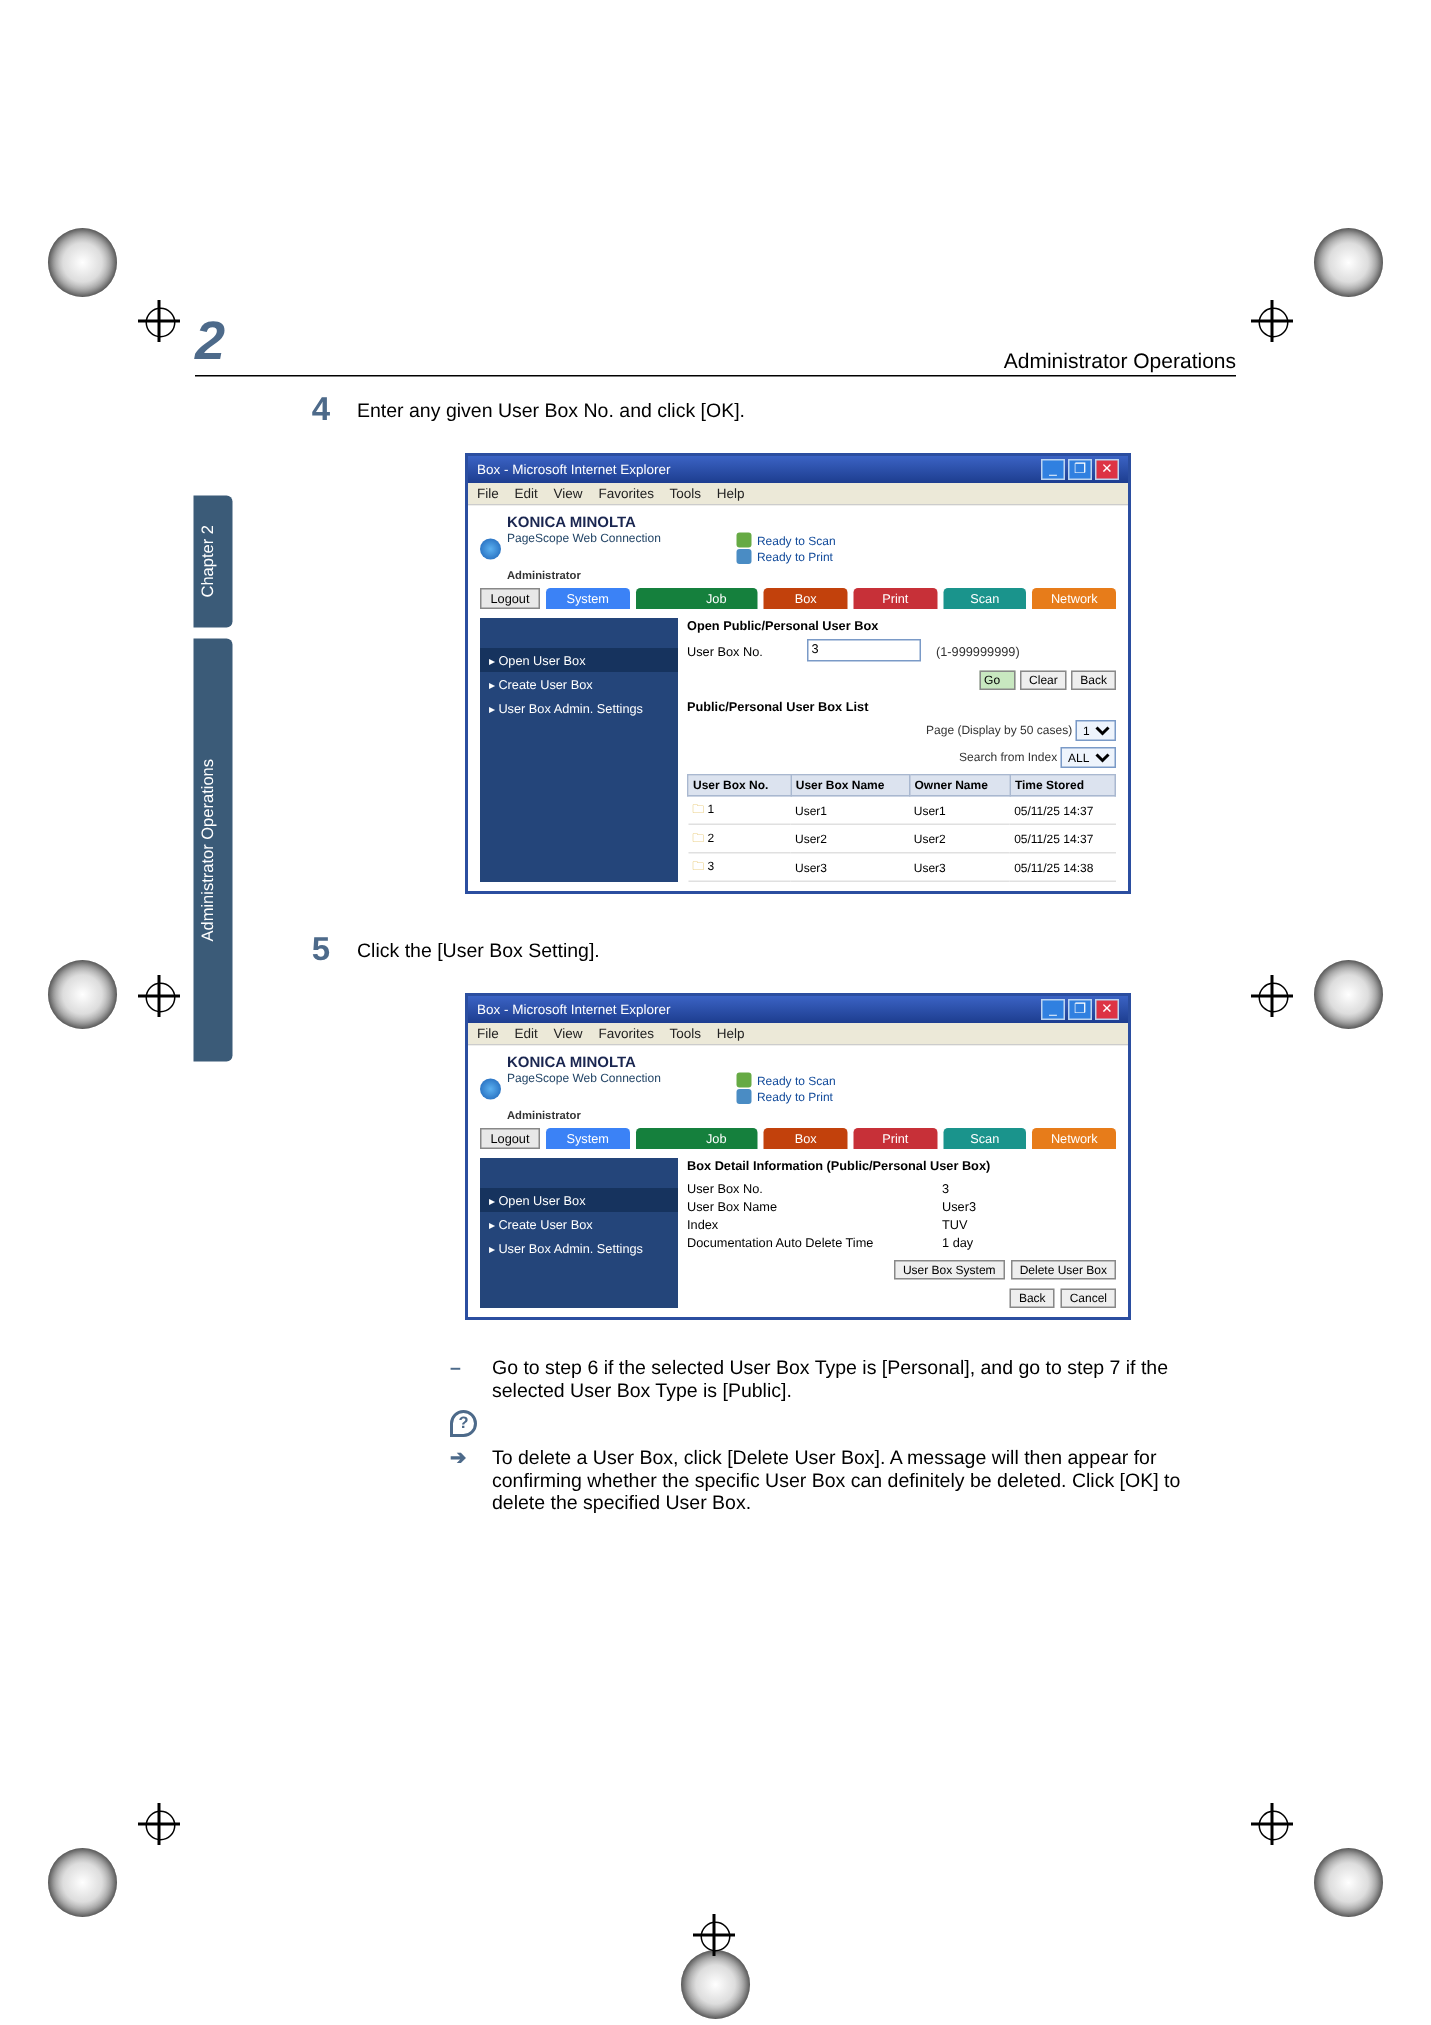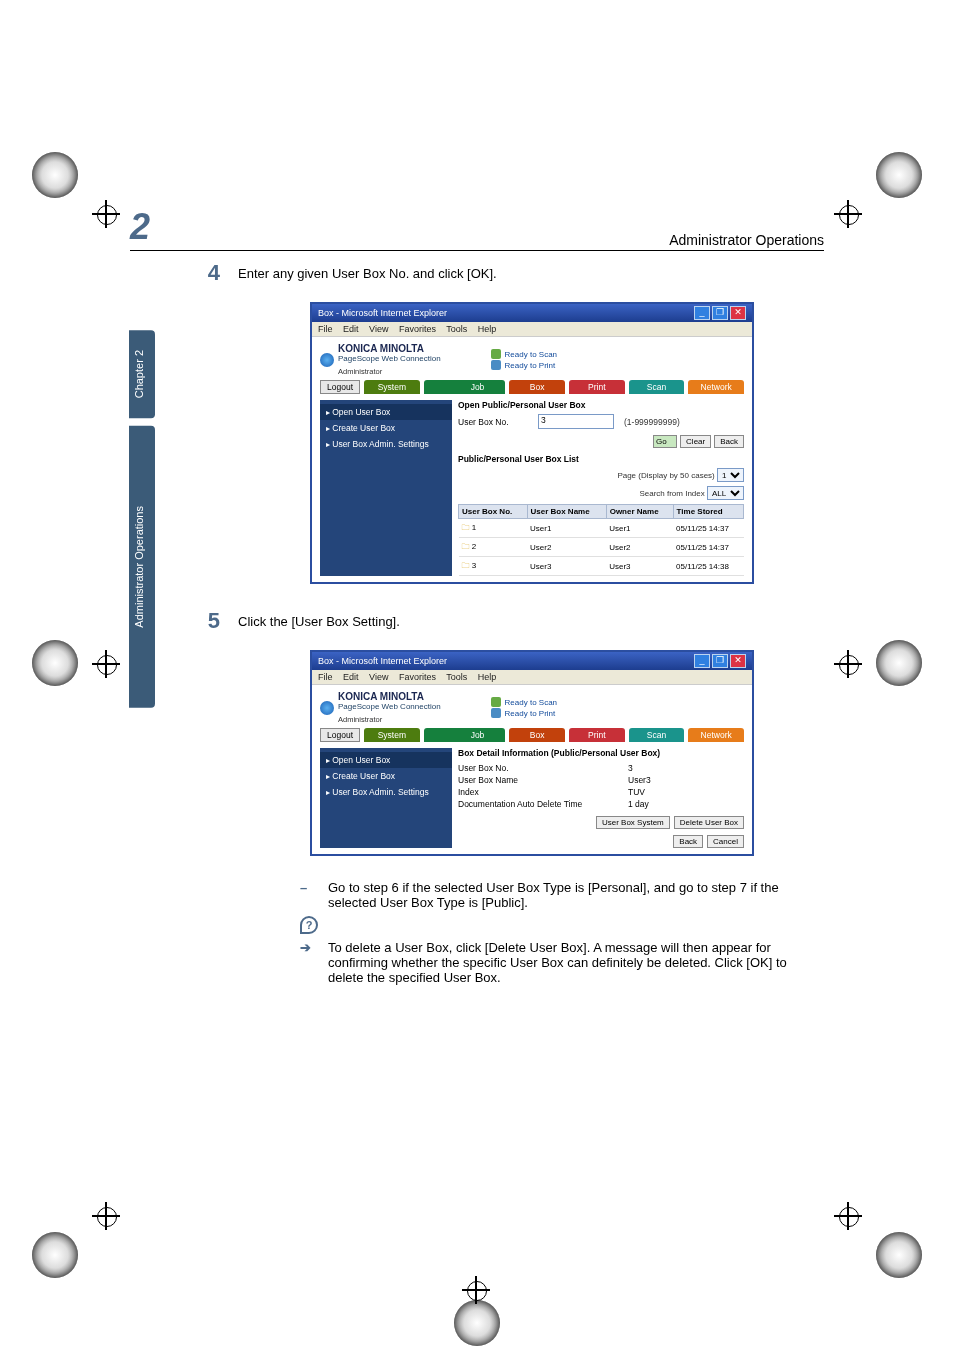--- a/index.html
+++ b/index.html
@@ -175,47 +175,47 @@
   .ss-brand-row { display: flex; align-items: center; gap: 50px; margin-bottom: 2px;}
   .ss-logo {
     width: 14px; height: 14px;
     border-radius: 50%;
     background: radial-gradient(circle, #5bb0f0, #1a5fb4);
   }
   .ss-brand { font-weight: bold; font-size: 10px; color: #1a2650; }
   .ss-status { display: flex; flex-direction: column; font-size: 8px; color: #114a9a; gap:1px;}
   .ss-status-line { display:flex; align-items:center; gap:4px;}
   .ss-status-icon { width:10px; height:10px; background:#66aa44; border-radius:2px;}
-  .ss-admin { font-size: 7.5px; color:#333; margin-top:4px;}
+  .ss-admin { font-size: 7.5px; color:#333; margin-top:16px;font-weight:bold;}
   .ss-btnrow { display: flex; gap: 4px; margin: 4px 0 6px; align-items: center; }
   .ss-logout {
     background: #e8e8e8; border: 1px solid #888;
     padding: 1px 6px; font-size: 8.5px;
   }
   .ss-tab {
     color: #fff;
     padding: 2px 0;
     width: 60px;
     text-align: center;
     font-size: 8.5px;
     border-radius: 3px 3px 0 0;
   }
-  .tab-blue  { background: #4d7c0f; text-align: center; }
+  .tab-blue  { background: #3b82f6; text-align: center; }
   .tab-gray  { background: #15803d; padding-left: 26px; }
   .tab-green { background: #c2410c; }
   .tab-red   { background: #c73038; }
   .tab-teal  { background: #1a948c; }
   .tab-orange{ background: #e77c1a; }
 
   .ss-main { display: flex; gap: 6px; }
   .ss-side {
     width: 132px;
     background: #24457a;
     color: #fff;
-    padding: 4px 0;
+    padding: 20px 0;
   }
   .ss-side-item {
     padding: 3px 6px;
     font-size: 8.5px;
   }
   .ss-side-item.sel { background: #16335e; color:#fff; }
   .ss-side-item::before { content: "▸ "; font-size: 8px; }
   .ss-content { flex: 1; font-size: 8.5px; }
   .ss-h { font-weight: bold; margin-bottom: 4px; }
   .ss-field { display: flex; align-items: center; gap: 10px; margin-bottom: 6px;}

